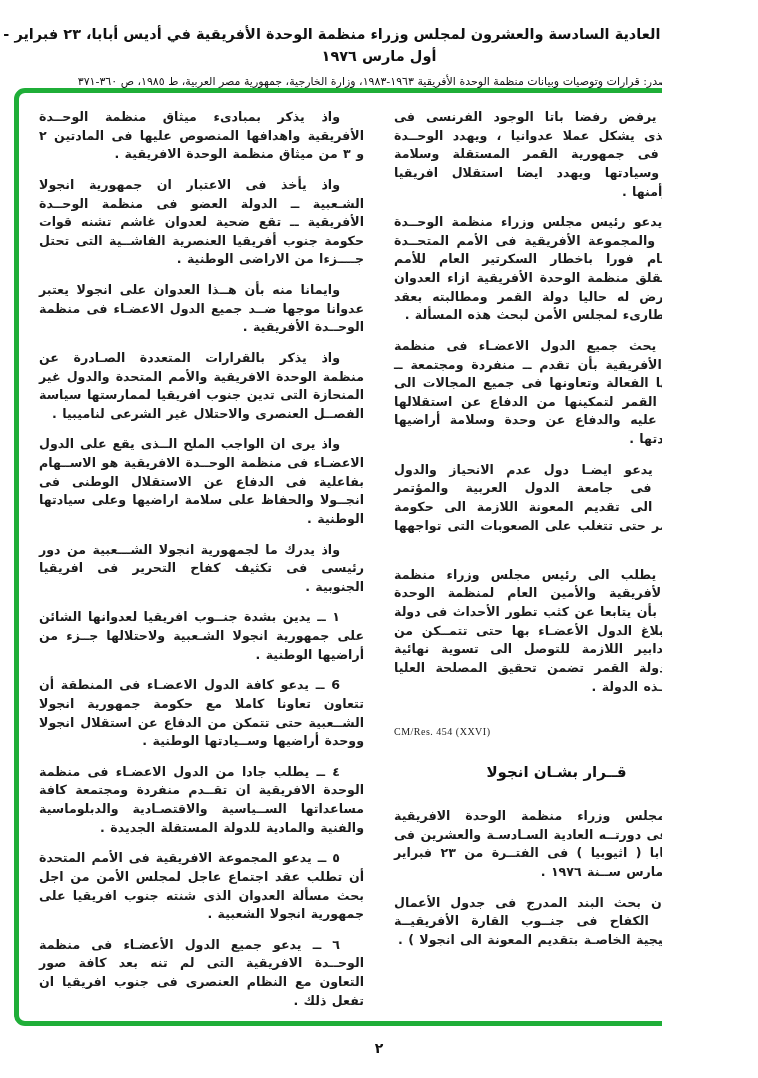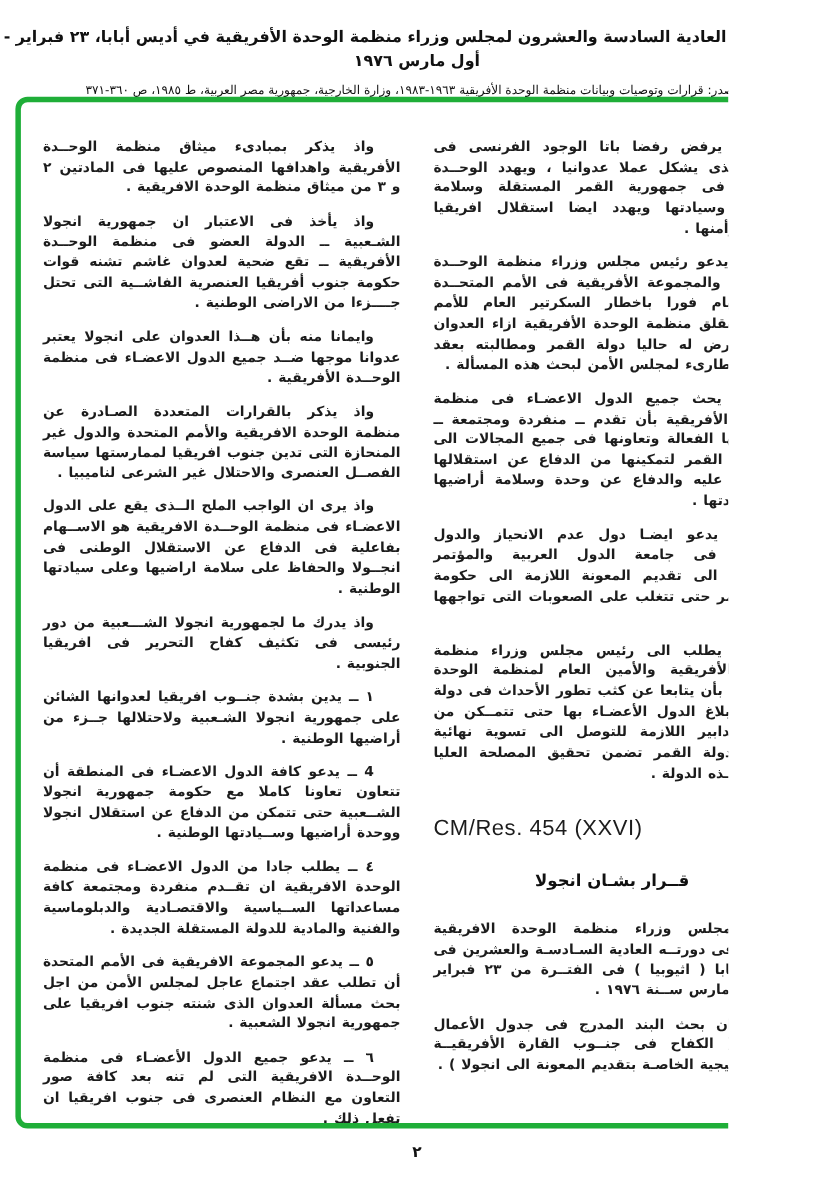--- a/index.html
+++ b/index.html
@@ -10,30 +10,30 @@
   
   .hdr { position:absolute; top:24px; left:0; width:758px; text-align:center; direction:rtl; color:#111; }
   .hdr-l1 { font-size:14.5px; font-weight:bold; line-height:1.5; }
   .hdr-l2 { font-size:11px; font-weight:normal; margin-top:7px; }
 
   
   .frame { position:absolute; left:14px; top:88px; width:730px; height:938px;
            border:5px solid #1fae38; border-radius:11px; background:#fff; overflow:hidden; }
 
   .cols { display:flex; direction:rtl; gap:30px; padding:15px 20px 10px 20px; height:100%; }
-  .col { flex:1 1 0; min-width:0;margin-top:16px; }
+  .col { flex:1 1 0; min-width:0; }
 
   .para { direction:rtl; text-align:justify; text-align-last:right;
           font-size:12.6px; font-weight:bold; color:#1c1c1c;
           line-height:1.48; margin-bottom:12px; text-indent:24px;
           word-spacing:1px; }
   .para:last-child { margin-bottom:0; }
 
-  .rescode { direction:ltr; text-align:left; font-family:Liberation Sans, sans-serif;
-             font-weight:normal; font-size:20px; color:#1c1c1c;
+  .rescode { direction:ltr; text-align:left; font-family:Liberation Serif, serif;
+             font-weight:normal; font-size:10px; color:#1c1c1c;
              margin:30px 0 26px 0; letter-spacing:0.5px; }
   .restitle { direction:rtl; text-align:center; font-size:15px; font-weight:bold;
               color:#111; margin:0 0 26px 0; }
 
   .pagenum { position:absolute; bottom:22px; left:0; width:758px; text-align:center;
              font-size:14px; font-weight:bold; color:#111; direction:rtl; }
 </style>
 </head>
 <body>
 
@@ -61,21 +61,21 @@
       </div>
 
       <div class="col">
         <p class="para">واذ يذكر بمبادىء ميثاق منظمة الوحــدة الأفريقية واهدافها المنصوص عليها فى المادتين ٢ و ٣ من ميثاق منظمة الوحدة الافريقية .</p>
         <p class="para">واذ يأخذ فى الاعتبار ان جمهورية انجولا الشـعبية ــ الدولة العضو فى منظمة الوحــدة الأفريقية ــ تقع ضحية لعدوان غاشم تشنه قوات حكومة جنوب أفريقيا العنصرية الفاشــية التى تحتل جــــزءا من الاراضى الوطنية .</p>
         <p class="para">وايمانا منه بأن هــذا العدوان على انجولا يعتبر عدوانا موجها ضــد جميع الدول الاعضـاء فى منظمة الوحــدة الأفريقية .</p>
         <p class="para">واذ يذكر بالقرارات المتعددة الصـادرة عن منظمة الوحدة الافريقية والأمم المتحدة والدول غير المنحازة التى تدين جنوب افريقيا لممارستها سياسة الفصــل العنصرى والاحتلال غير الشرعى لناميبيا .</p>
         <p class="para">واذ يرى ان الواجب الملح الــذى يقع على الدول الاعضـاء فى منظمة الوحــدة الافريقية هو الاســهام بفاعلية فى الدفاع عن الاستقلال الوطنى فى انجــولا والحفاظ على سلامة اراضيها وعلى سيادتها الوطنية .</p>
         <p class="para">واذ يدرك ما لجمهورية انجولا الشـــعبية من دور رئيسى فى تكثيف كفاح التحرير فى افريقيا الجنوبية .</p>
         <p class="para">١ ــ يدين بشدة جنــوب افريقيا لعدوانها الشائن على جمهورية انجولا الشـعبية ولاحتلالها جــزء من أراضيها الوطنية .</p>
-        <p class="para">4 ــ يدعو كافة الدول الاعضـاء فى المنطقة أن تتعاون تعاونا كاملا مع حكومة جمهورية انجولا الشــعبية حتى تتمكن من الدفاع عن استقلال انجولا ووحدة أراضيها وســيادتها الوطنية .</p>
+        <p class="para">6 ــ يدعو كافة الدول الاعضـاء فى المنطقة أن تتعاون تعاونا كاملا مع حكومة جمهورية انجولا الشــعبية حتى تتمكن من الدفاع عن استقلال انجولا ووحدة أراضيها وســيادتها الوطنية .</p>
         <p class="para">٤ ــ يطلب جادا من الدول الاعضـاء فى منظمة الوحدة الافريقية ان تقــدم منفردة ومجتمعة كافة مساعداتها الســياسية والاقتصـادية والدبلوماسية والفنية والمادية للدولة المستقلة الجديدة .</p>
         <p class="para">٥ ــ يدعو المجموعة الافريقية فى الأمم المتحدة أن تطلب عقد اجتماع عاجل لمجلس الأمن من اجل بحث مسألة العدوان الذى شنته جنوب افريقيا على جمهورية انجولا الشعبية .</p>
         <p class="para">٦ ــ يدعو جميع الدول الأعضـاء فى منظمة الوحــدة الافريقية التى لم تنه بعد كافة صور التعاون مع النظام العنصرى فى جنوب افريقيا ان تفعل ذلك .</p>
       </div>
 
     </div>
   </div>
 
   <div class="pagenum">٢</div>
 

